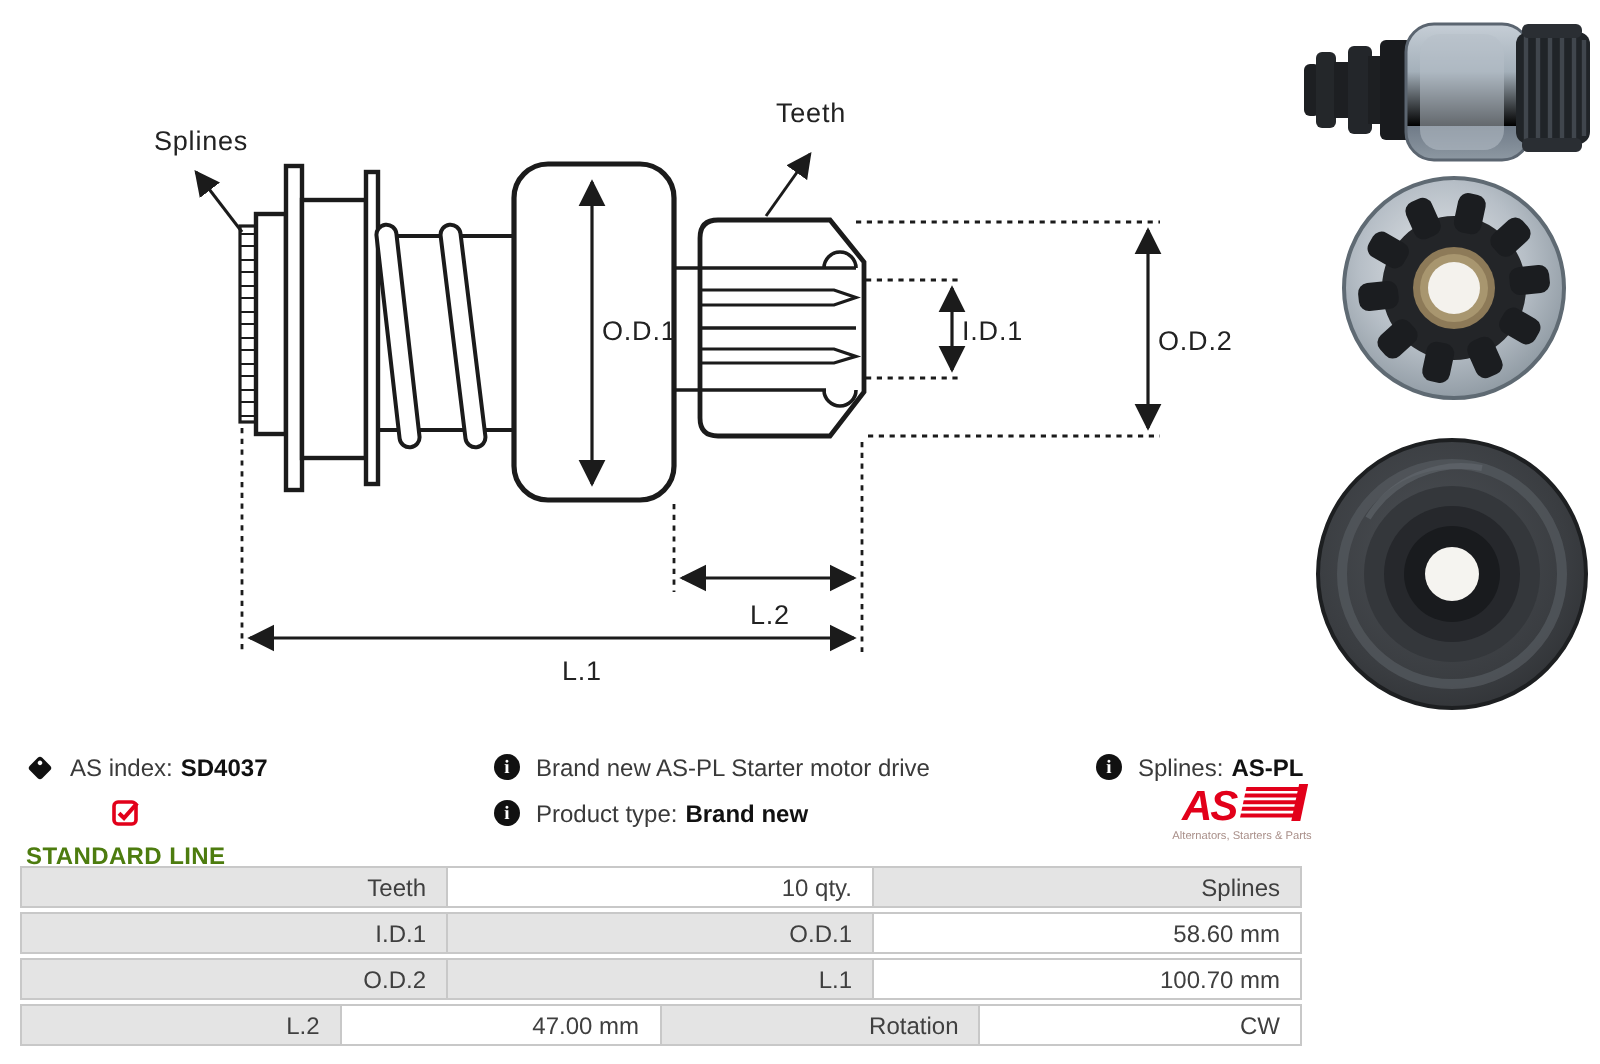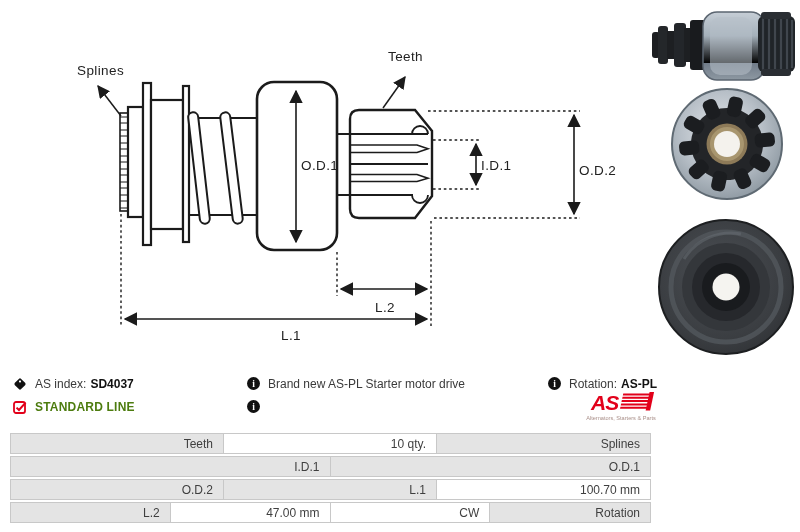--- a/index.html
+++ b/index.html
@@ -12,21 +12,21 @@
   .diagram text { font-family:"Liberation Sans", sans-serif; font-size:13.5px; fill:#222; letter-spacing:.4px; }
 
   
   .photos { position:absolute; left:646px; top:4px; }
 
   
   .info { position:absolute; left:0; top:0; width:800px; height:532px; pointer-events:none; }
   .info-item { position:absolute; display:flex; align-items:center; gap:8px; height:15px;
                font-size:12px; color:#3a3a3a; white-space:nowrap; }
   .info-item .val { font-weight:bold; color:#111; margin-left:4px; }
-  .info-item.redline { color:#4d7c0f; font-weight:bold; letter-spacing:.2px; }
+  .info-item.redline { color:#4d7c0f; font-weight:bold; letter-spacing:.2px;flex-direction:column; }
   .info-item svg { flex:0 0 auto; }
 
   .logo { position:absolute; left:584px; top:390px; }
 
   
   .spec-table { position:absolute; left:10px; top:433px; width:641px; }
   .t-row { display:flex; height:21px; line-height:19px; border:1px solid #c8c8c8;
            margin-bottom:2px; background:#fff; font-size:12px; color:#3f3f3f; }
   .t-cell { flex:1 1 25%; text-align:right; padding:1px 10px 0 0; border-right:1px solid #c8c8c8; overflow:hidden; }
   .t-cell:last-child { border-right:none; }
@@ -202,28 +202,29 @@
         <text x="6.5" y="9.6" text-anchor="middle" font-size="9.5" font-weight="bold" font-family="Liberation Serif, serif" fill="#fff">i</text>
       </svg>
       <span>Brand new AS-PL Starter motor drive</span>
     </div>
 
     <div class="info-item" style="left:247px; top:399px;">
       <svg width="13" height="13" viewBox="0 0 13 13">
         <circle cx="6.5" cy="6.5" r="6.5" fill="#111"></circle>
         <text x="6.5" y="9.6" text-anchor="middle" font-size="9.5" font-weight="bold" font-family="Liberation Serif, serif" fill="#fff">i</text>
       </svg>
+      <span><span>Product type:</span><span class="val">Brand new</span></span>
     </div>
 
     <div class="info-item" style="left:548px; top:376px;">
       <svg width="13" height="13" viewBox="0 0 13 13">
         <circle cx="6.5" cy="6.5" r="6.5" fill="#111"></circle>
         <text x="6.5" y="9.6" text-anchor="middle" font-size="9.5" font-weight="bold" font-family="Liberation Serif, serif" fill="#fff">i</text>
       </svg>
-      <span><span>Rotation:</span><span class="val">AS-PL</span></span>
+      <span><span>Splines:</span><span class="val">AS-PL</span></span>
     </div>
   </div>
 
   <svg class="logo" width="76" height="36" viewBox="0 0 76 36">
     <g fill="#e2001a" transform="skewX(-12) translate(6 0)">
       <rect x="34" y="3.5" width="28" height="2"></rect>
       <rect x="34" y="6.8" width="28" height="2"></rect>
       <rect x="34" y="10.1" width="28" height="2"></rect>
       <rect x="34" y="13.4" width="28" height="2"></rect>
       <rect x="34" y="16.7" width="28" height="2"></rect>
@@ -235,27 +236,28 @@
 
   <div class="spec-table">
     <div class="t-row">
       <div class="t-cell t-label">Teeth</div>
       <div class="t-cell">10 qty.</div>
       <div class="t-cell t-label">Splines</div>
     </div>
     <div class="t-row">
       <div class="t-cell t-label">I.D.1</div>
       <div class="t-cell t-label">O.D.1</div>
+      <div class="t-cell">58.60 mm</div>
     </div>
     <div class="t-row">
       <div class="t-cell t-label">O.D.2</div>
       <div class="t-cell t-label">L.1</div>
       <div class="t-cell">100.70 mm</div>
     </div>
     <div class="t-row">
       <div class="t-cell t-label">L.2</div>
       <div class="t-cell">47.00 mm</div>
+      <div class="t-cell t-label">Rotation</div>
       <div class="t-cell">CW</div>
-      <div class="t-cell t-label">Rotation</div>
     </div>
   </div>
 
 </div>
 
 </body></html>

